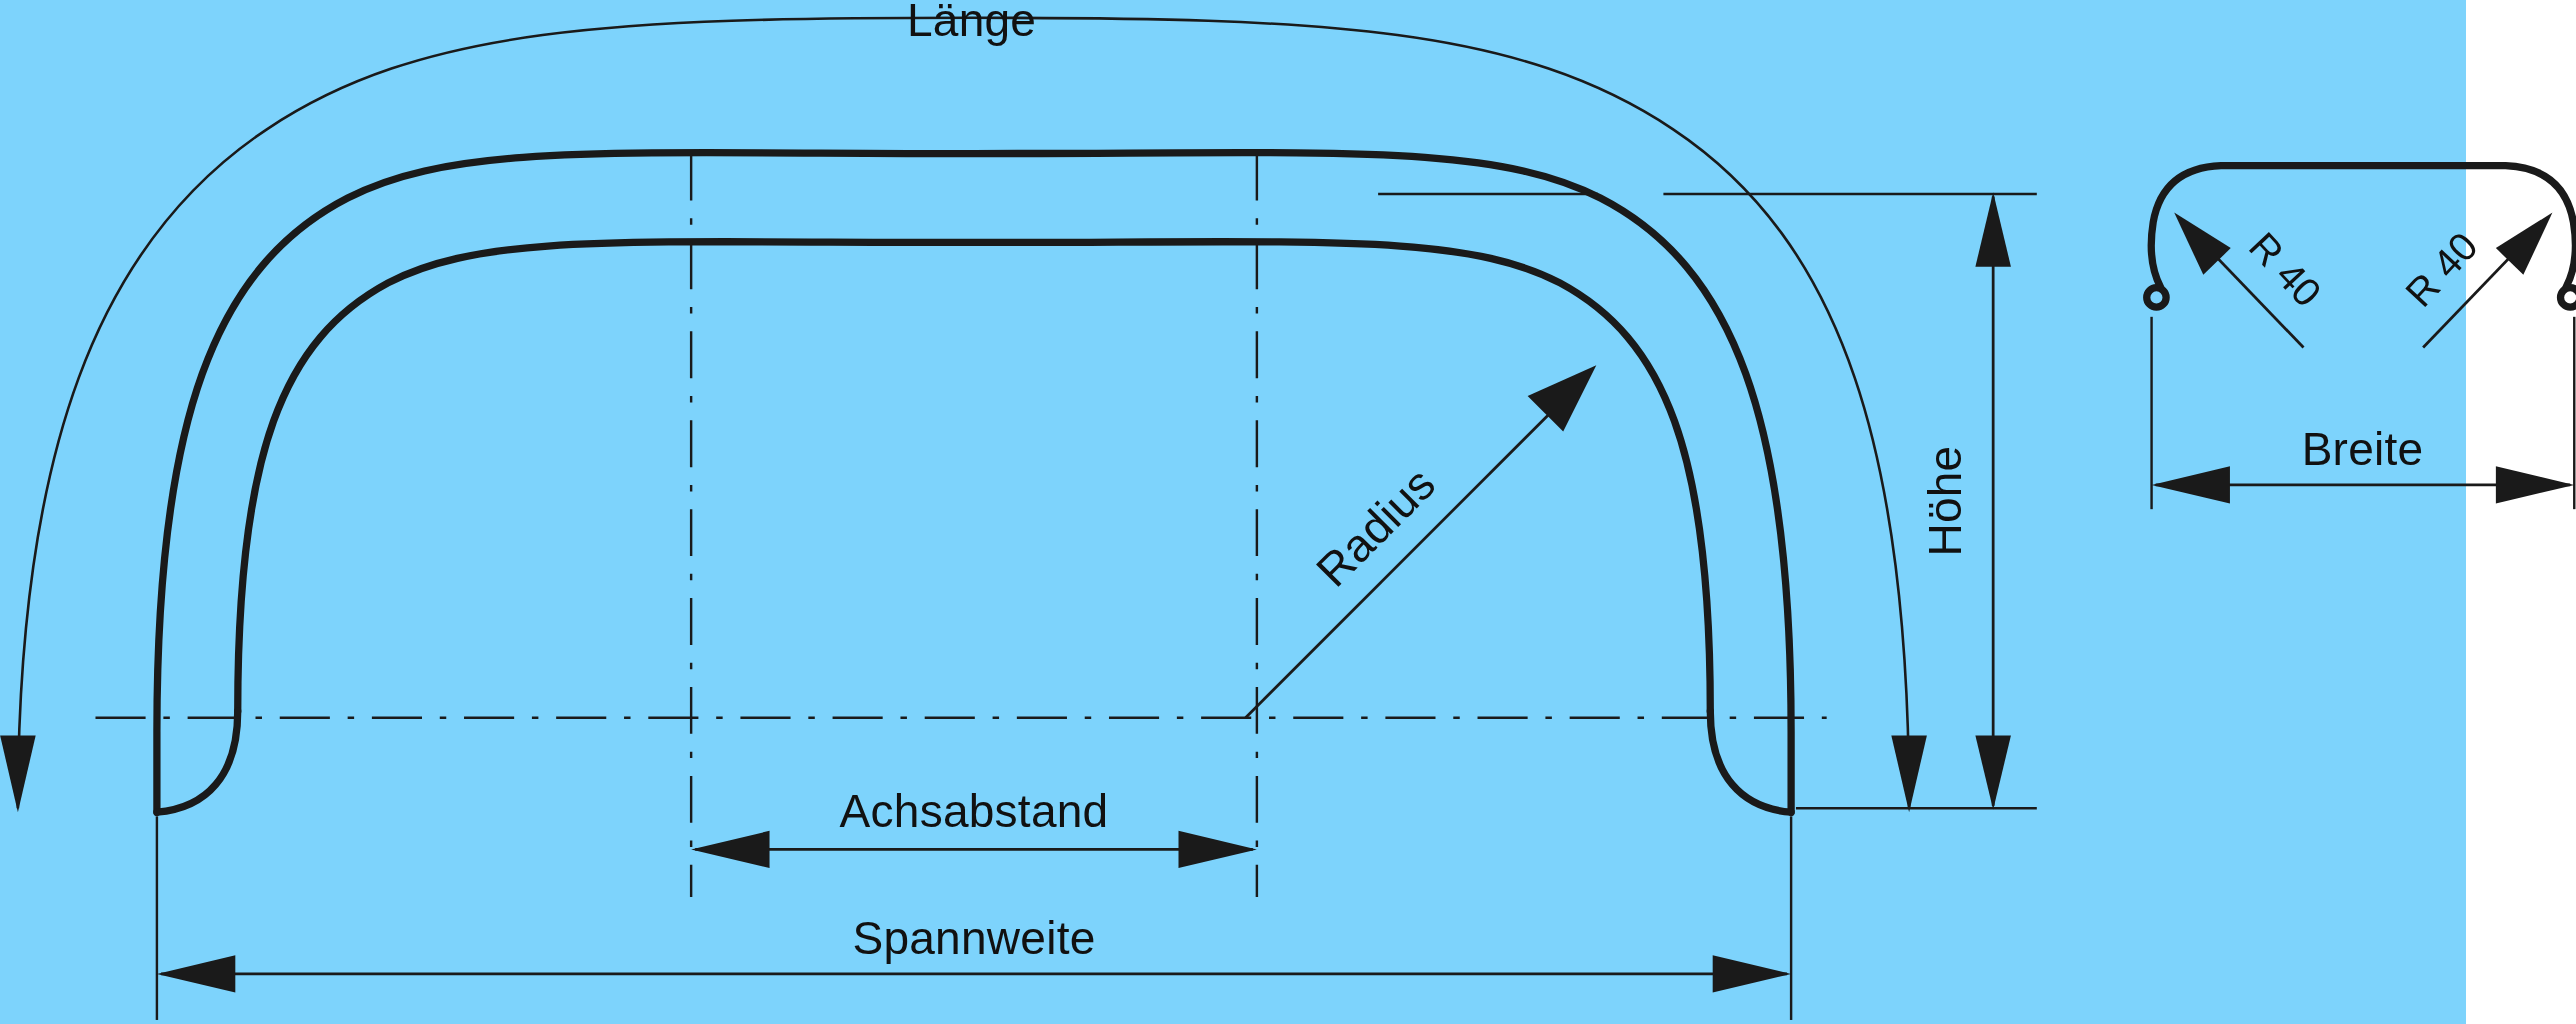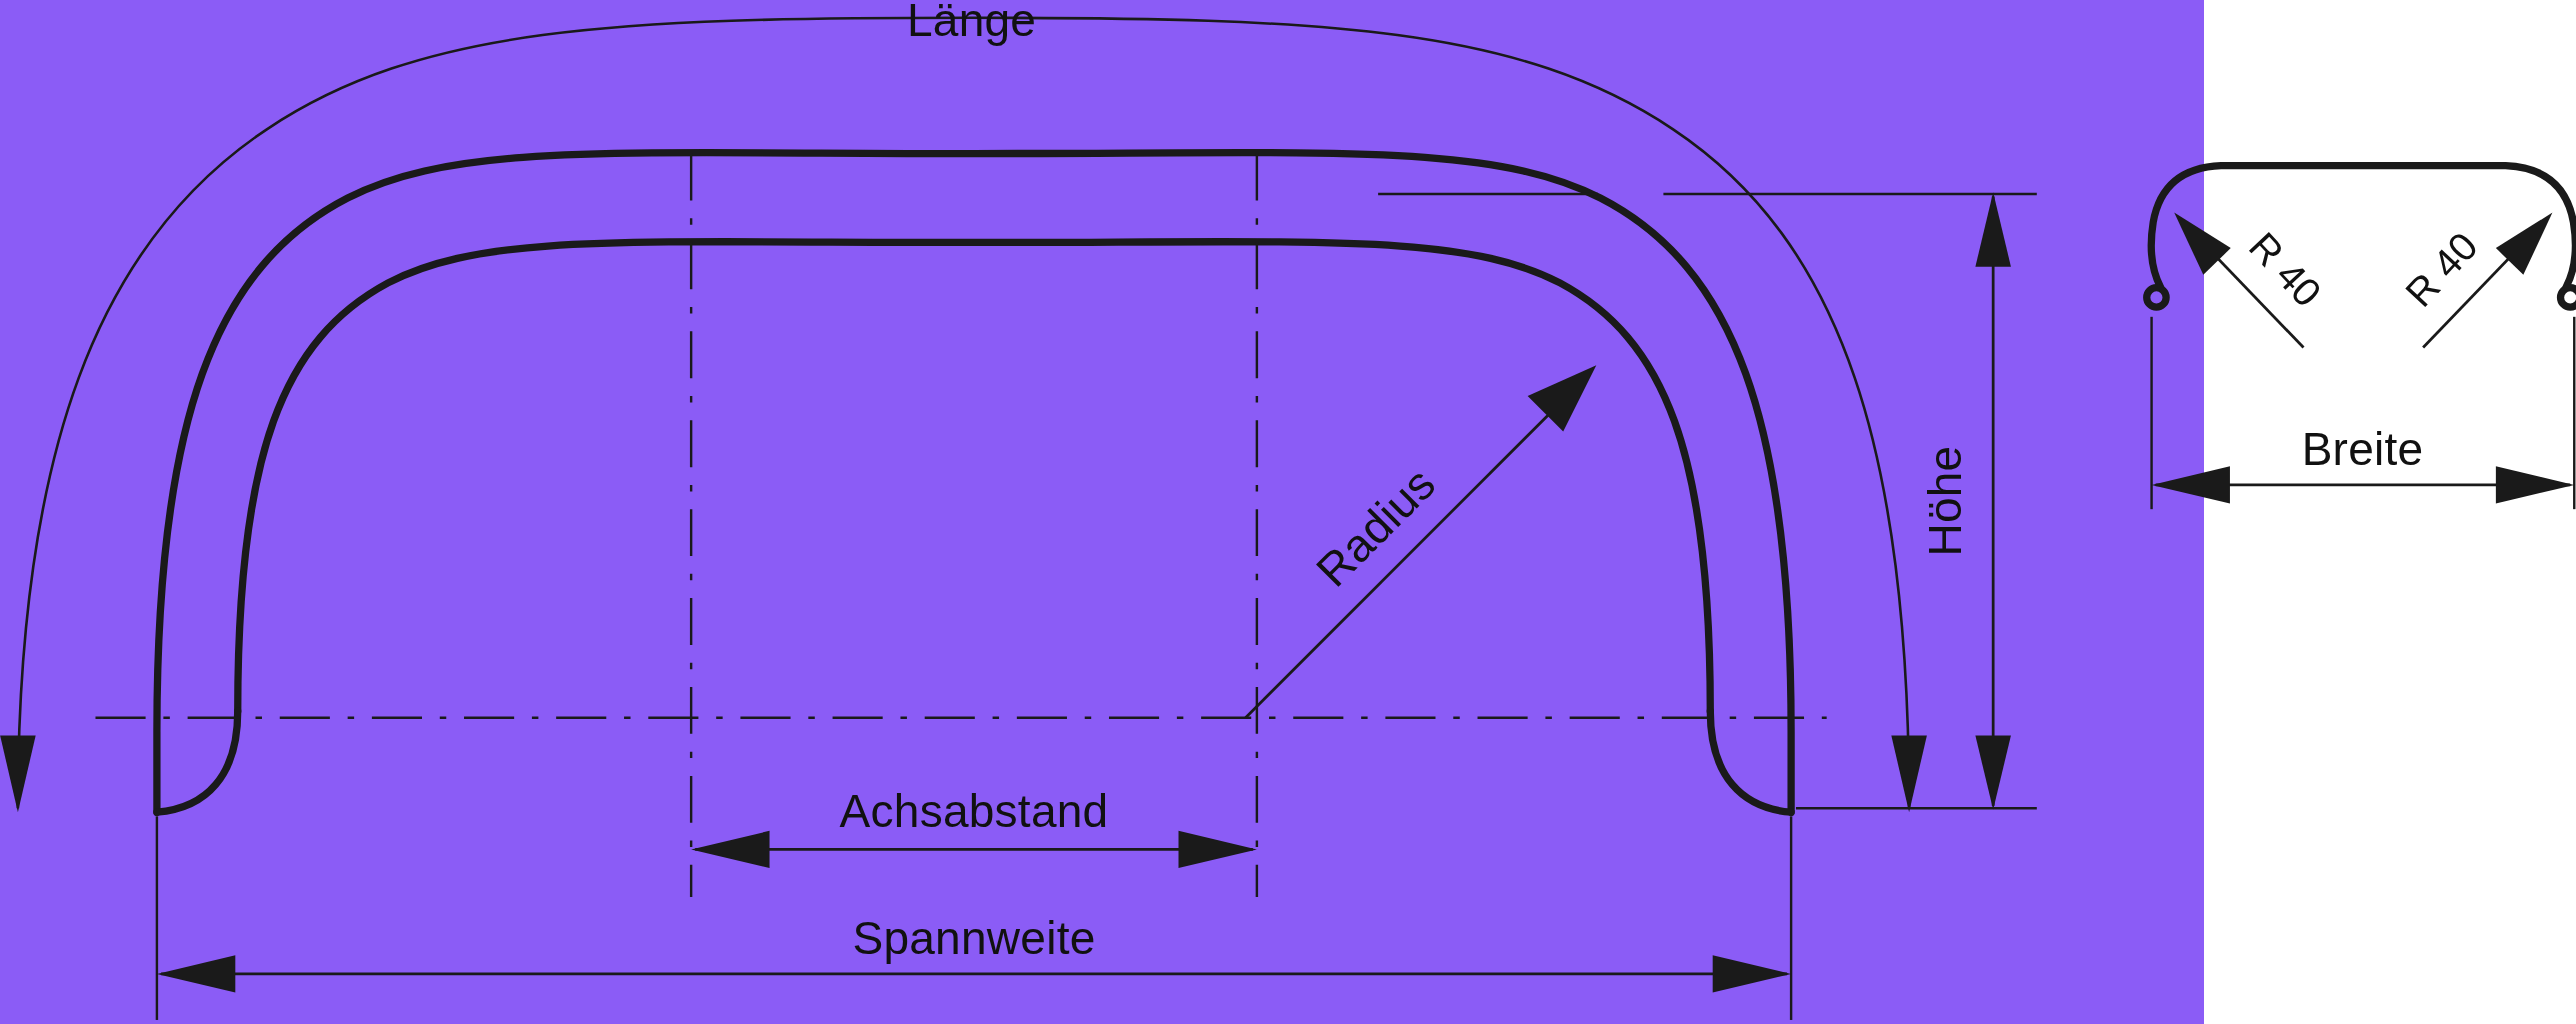--- a/index.html
+++ b/index.html
@@ -8,23 +8,23 @@
     background: #ffffff;
   }
   body {
     width: 2576px;
     height: 1024px;
     overflow: hidden;
     font-family: "Liberation Sans", sans-serif;
   }
   #drawing-root {
     position: relative;
-    width: 2204px;
+    width: 2466px;
     height: 1024px;
-    background: #8b5cf6;
+    background: #7dd3fc;
   }
   svg#technical-drawing {
     display: block;
     width: 2576px;
     height: 1024px;
   }
   .profile-thick {
     fill: none;
     stroke: #1a1a1a;
     stroke-width: 9;

